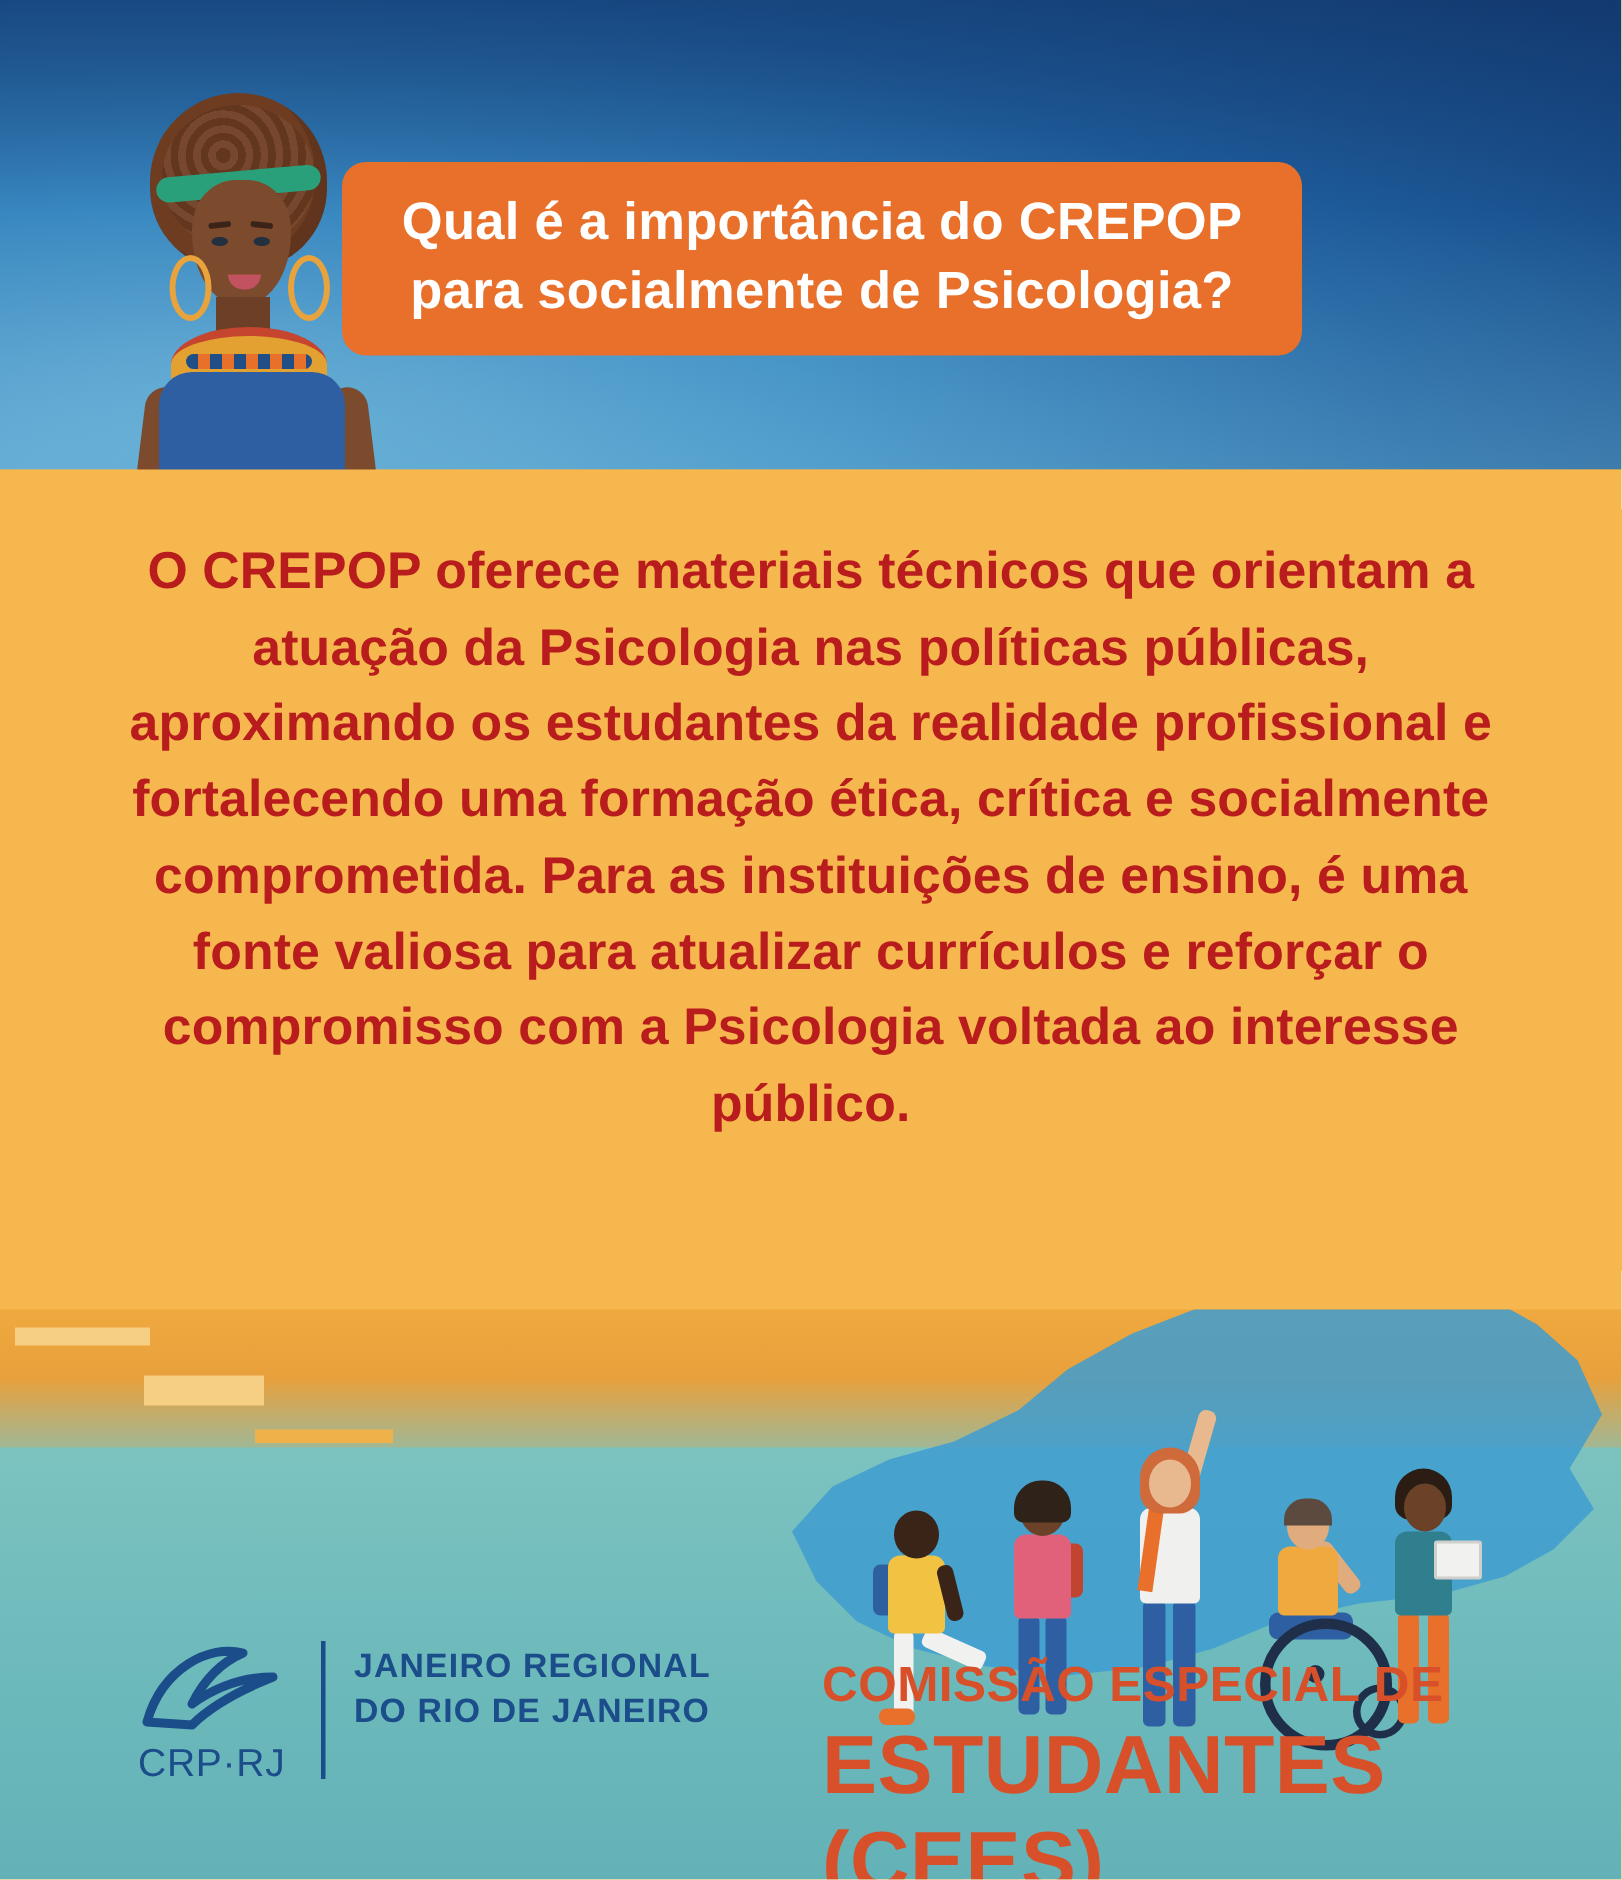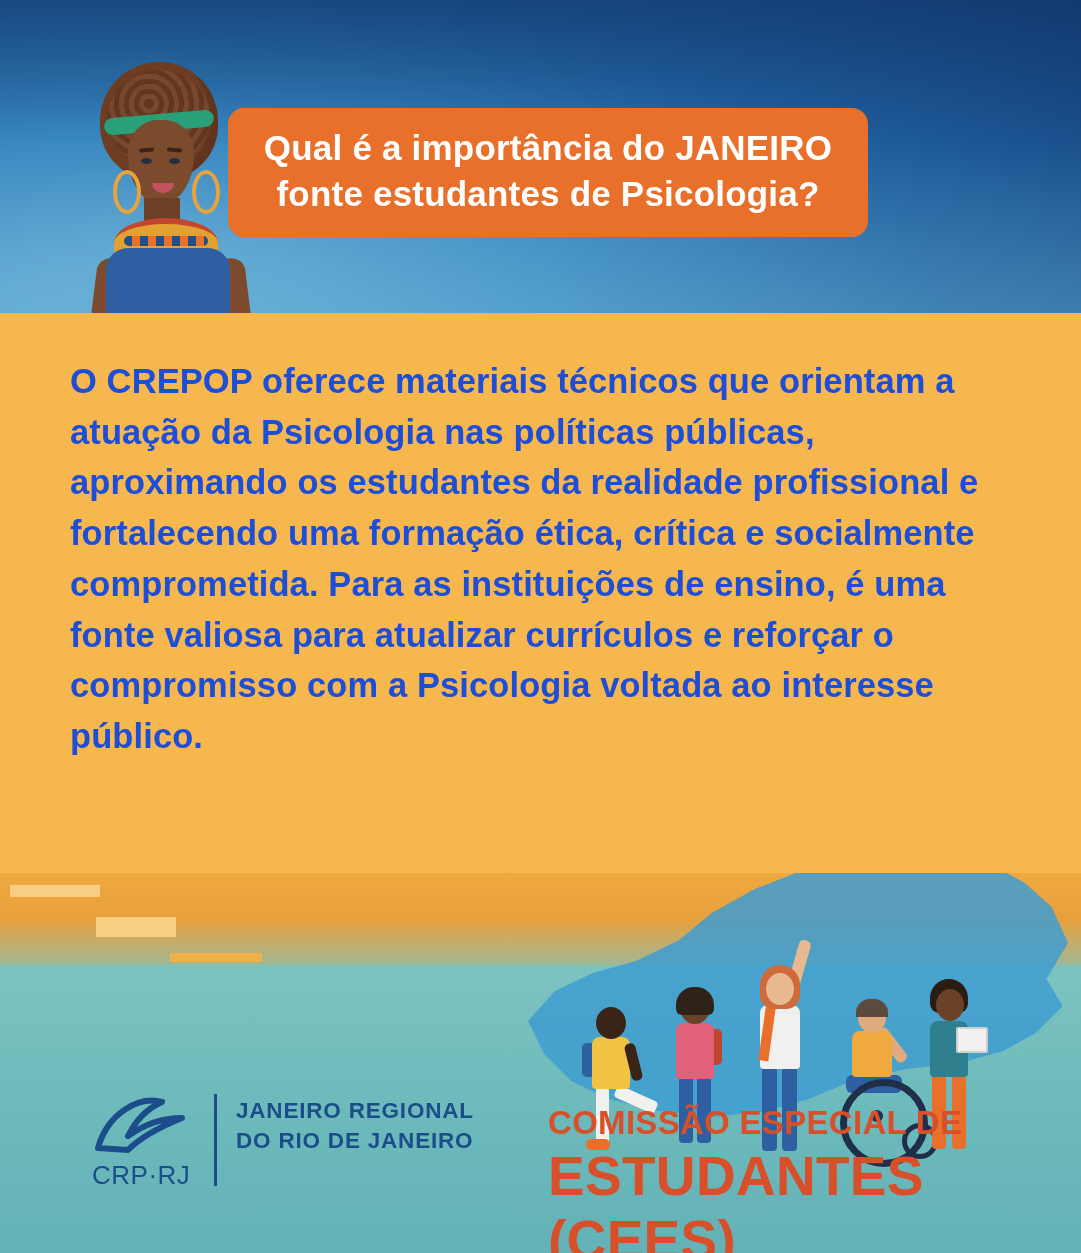--- a/index.html
+++ b/index.html
@@ -166,22 +166,22 @@
     left: 0; top: 313px;
     width: 1081px;
     height: 560px;
     background: #f7b74f;
   }
   .body-text {
     position: absolute;
     left: 70px;
     top: 43px;
     width: 941px;
-    text-align: left;
-    color: #1d4ed8;
+    text-align: center;
+    color: #b91c1c;
     font-weight: bold;
     font-size: 34.5px;
     line-height: 1.47;
     letter-spacing: .1px;
   }
 
   
   .bottom {
     position: absolute;
     left: 0; top: 873px;
@@ -351,22 +351,22 @@
     <div class="w-earring l"></div>
     <div class="w-earring r"></div>
     <div class="w-neck"></div>
     <div class="w-collar"></div>
     <div class="w-arm l"></div>
     <div class="w-arm r"></div>
     <div class="w-body"></div>
   </div>
 
   <div class="title-pill">
-    <div class="line">Qual é a importância do JANEIRO</div>
-    <div class="line">fonte estudantes de Psicologia?</div>
+    <div class="line">Qual é a importância do CREPOP</div>
+    <div class="line">para socialmente de Psicologia?</div>
   </div>
 
   <div class="body-panel">
     <div class="body-text">O CREPOP oferece materiais técnicos que orientam a atuação da Psicologia nas políticas públicas, aproximando os estudantes da realidade profissional e fortalecendo uma formação ética, crítica e socialmente comprometida. Para as instituições de ensino, é uma fonte valiosa para atualizar currículos e reforçar o compromisso com a Psicologia voltada ao interesse público.</div>
   </div>
 
   <div class="bottom">
     <div class="stripe s1"></div>
     <div class="stripe s2"></div>
     <div class="stripe s3"></div>

